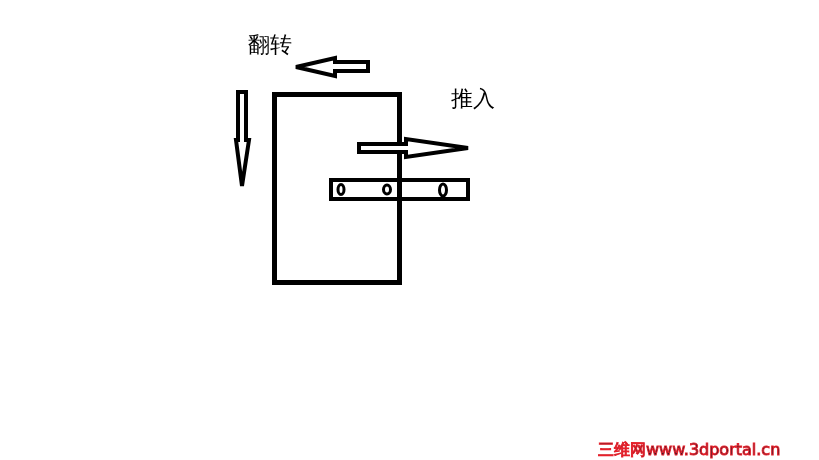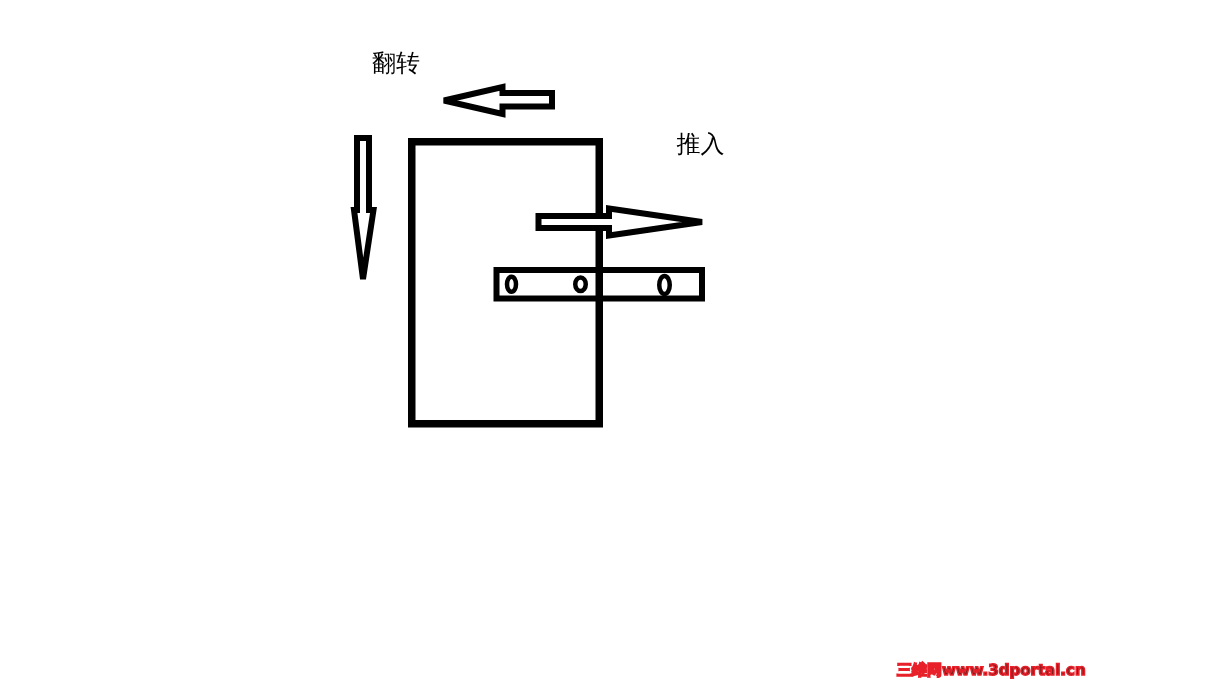--- a/index.html
+++ b/index.html
@@ -6,32 +6,32 @@
     body {
       width: 819px; height: 460px;
       background: #ffffff;
       position: relative;
       overflow: hidden;
       font-family: "DejaVu Sans", sans-serif;
     }
     svg.canvas { position: absolute; left: 0; top: 0; }
     .label {
       position: absolute;
-      font-size: 16px;
+      font-size: 22px;
       color: #000;
       line-height: 1;
       white-space: nowrap;
     }
     .watermark {
       position: absolute;
       left: 598px; top: 440px;
       font-family: "DejaVu Sans", sans-serif;
-      font-size: 10px;
-      font-weight: bold;
-      color: #7f1d1d;
+      font-size: 16px;
+      font-weight: normal;
+      color: #0f172a;
       -webkit-text-stroke: 1px #e8202a;
       letter-spacing: 0px;
       white-space: nowrap;
     }
   </style>
 </head>
 <body>
 
 <svg class="canvas" width="819" height="460" viewBox="0 0 819 460">
 

